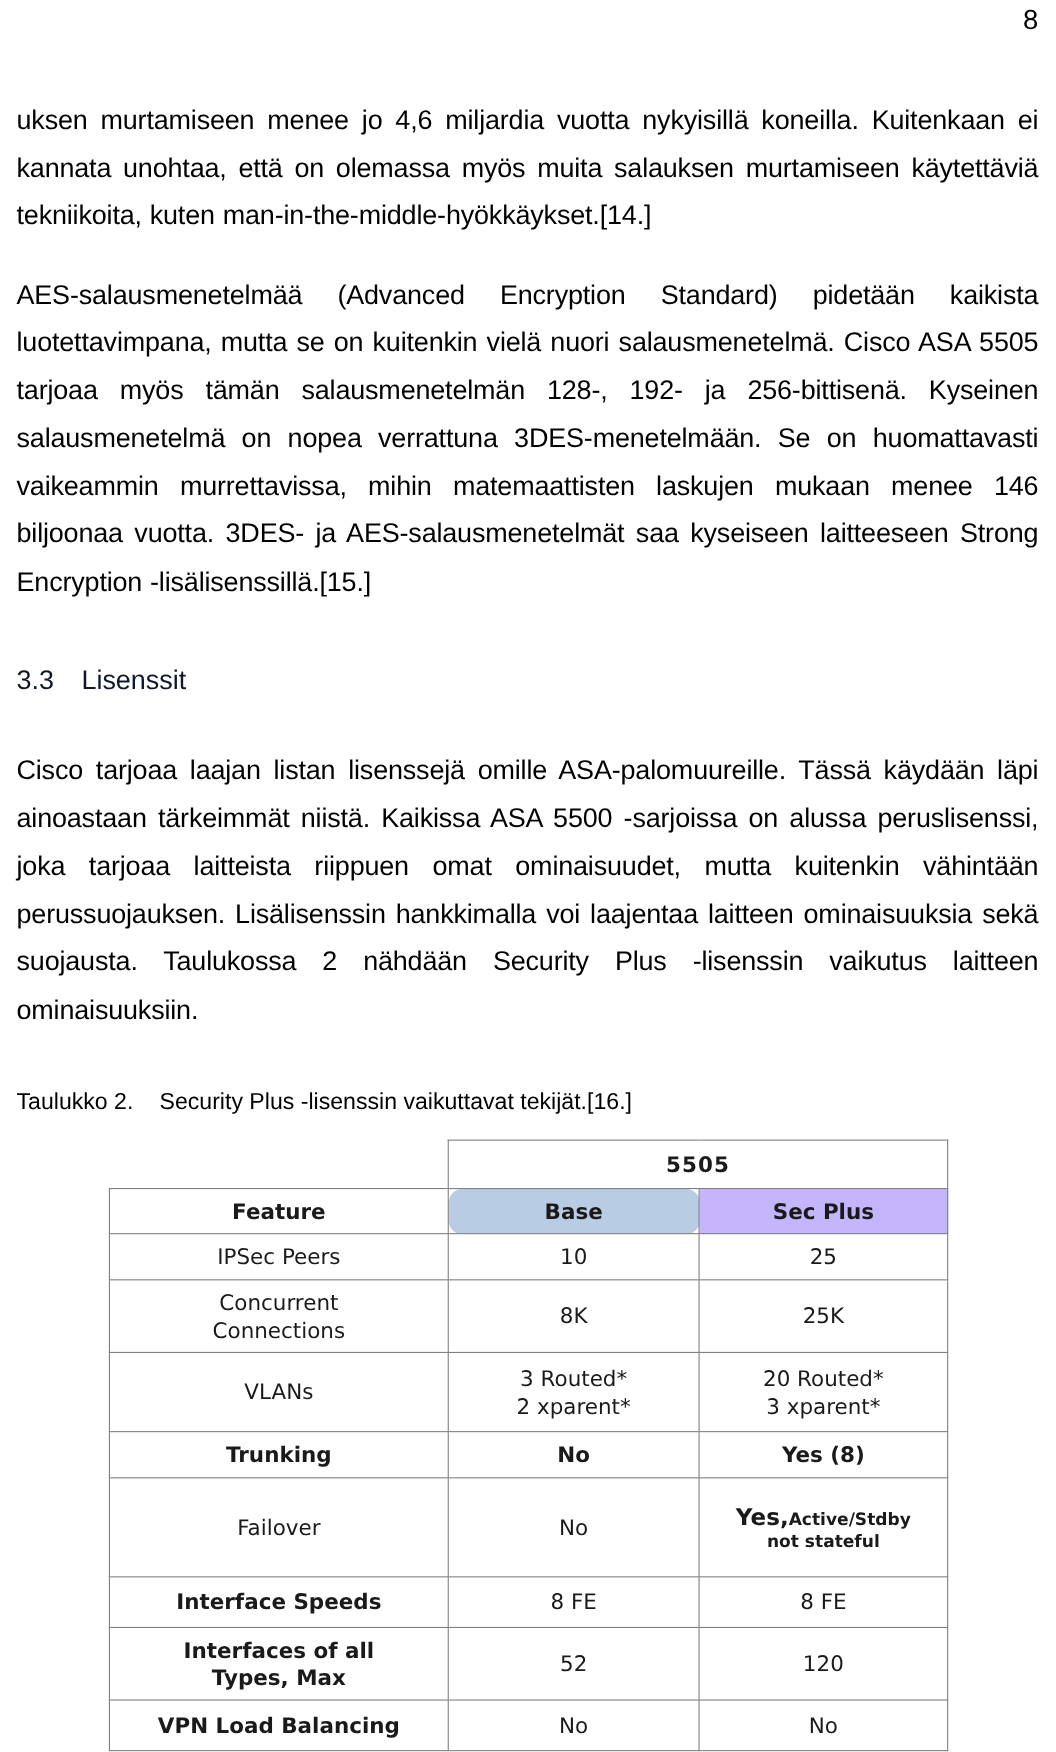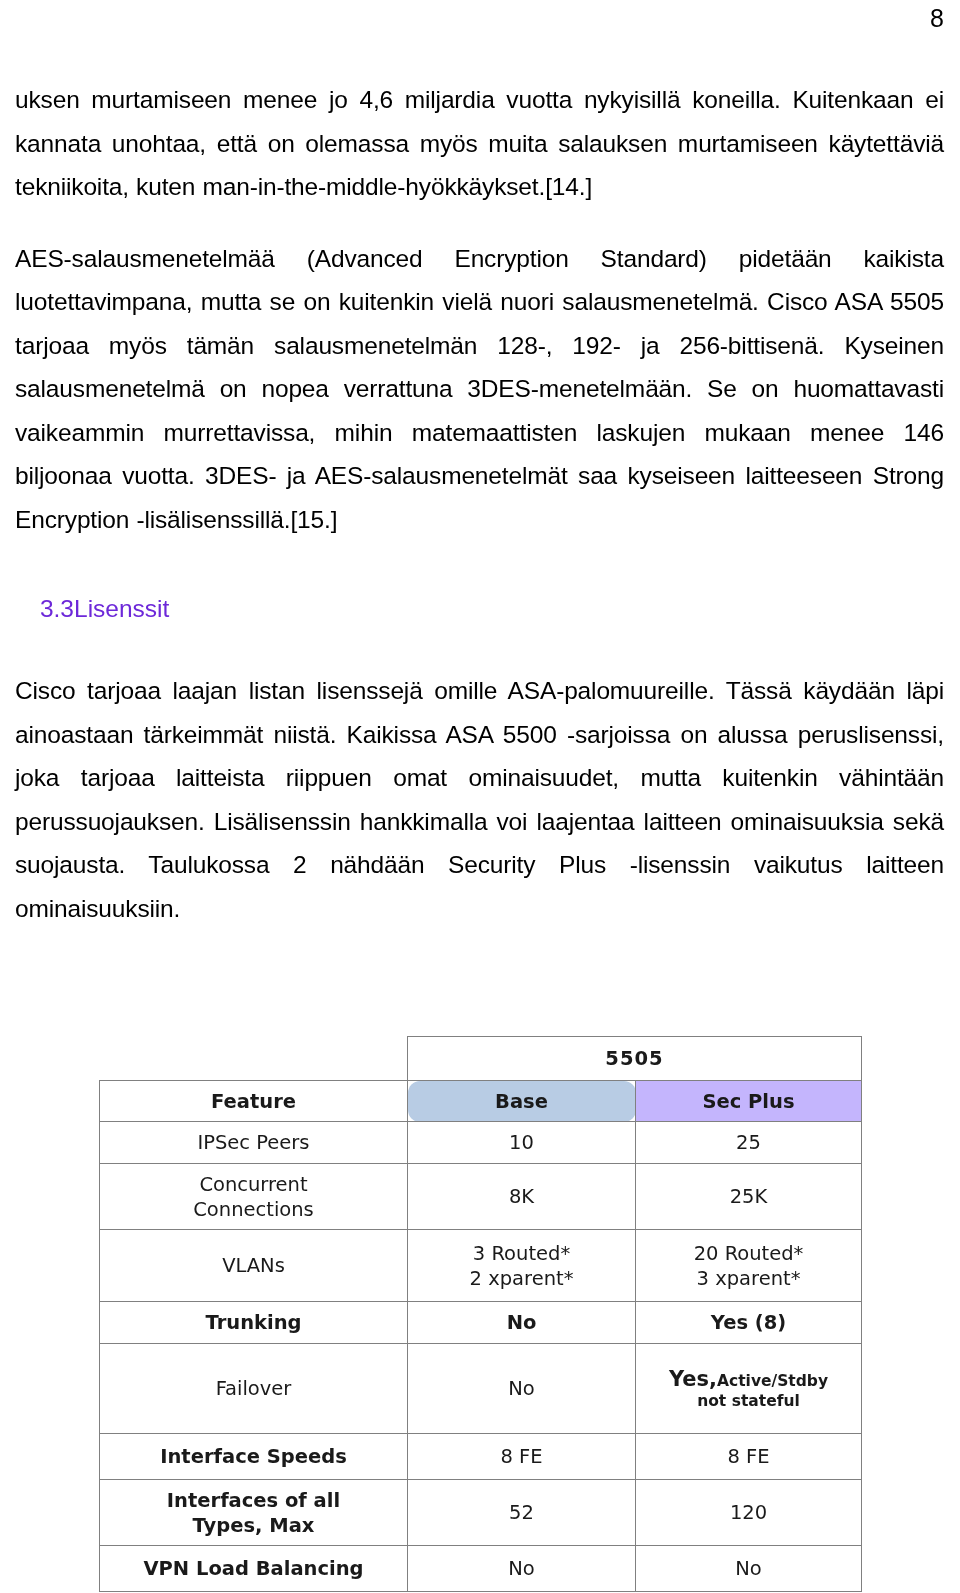--- a/index.html
+++ b/index.html
@@ -32,21 +32,21 @@
     line-height: 32px;
     letter-spacing: 0px;
     color: #000;
   }
 
   
   .content {
     position: absolute;
     left: 15px;
     right: 16px;
-    top: 78px;
+    top: 88px;
   }
 
   p.body-par {
     margin: 0;
     font-size: 24.5px;
     line-height: 43.5px;
     text-align: justify;
     text-justify: inter-word;
     letter-spacing: -0.15px;
     word-spacing: 0.5px;
@@ -55,24 +55,23 @@
 
   .gap-a { height: 28px; }
   .gap-b { height: 52px; }
   .gap-c { height: 44px; }
   .gap-d { height: 48px; }
 
   
   .heading {
     font-size: 24.5px;
     line-height: 32px;
-    color: #6d28d9;
+    color: #0f172a;
     display: flex;
     align-items: baseline;
-    text-align: right;
   }
   .heading .num { width: 59px; flex: 0 0 59px; }
   .heading .ttl { }
 
   
   .table-caption {
     font-size: 21px;
     line-height: 28px;
     color: #000;
     display: flex;
@@ -186,20 +185,24 @@
       <span class="num">3.3</span>
       <span class="ttl">Lisenssit</span>
     </div>
 
     <div class="gap-c"></div>
 
     <p class="body-par">Cisco tarjoaa laajan listan lisenssejä omille ASA-palomuureille. Tässä käydään läpi ainoastaan tärkeimmät niistä. Kaikissa ASA 5500 -sarjoissa on alussa peruslisenssi, joka tarjoaa laitteista riippuen omat ominaisuudet, mutta kuitenkin vähintään perussuojauksen. Lisälisenssin hankkimalla voi laajentaa laitteen ominaisuuksia sekä suojausta. Taulukossa 2 nähdään Security Plus -lisenssin vaikutus laitteen ominaisuuksiin.</p>
 
     <div class="gap-d"></div>
 
+    <div class="table-caption">
+      <span class="cap-label">Taulukko 2.</span>
+      <span class="cap-text">Security Plus -lisenssin vaikuttavat tekijät.[16.]</span>
+    </div>
 
   </div>
 
   <div class="tbl-wrap">
     <table class="spec">
       <colgroup>
         <col class="c-feature">
         <col class="c-base">
         <col class="c-sec">
       </colgroup>

